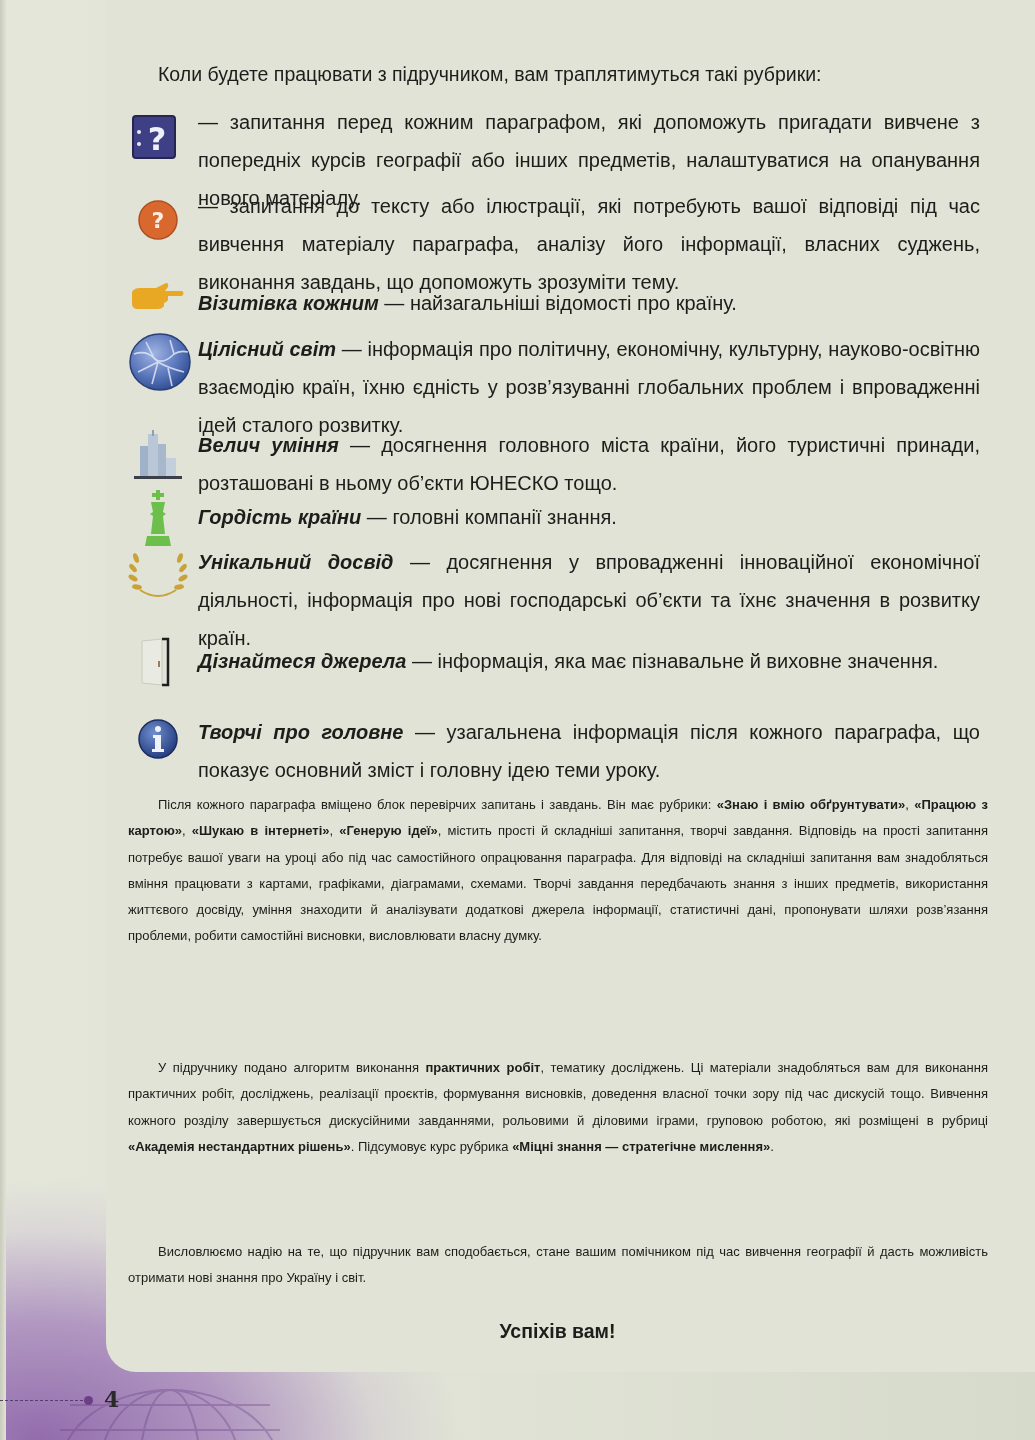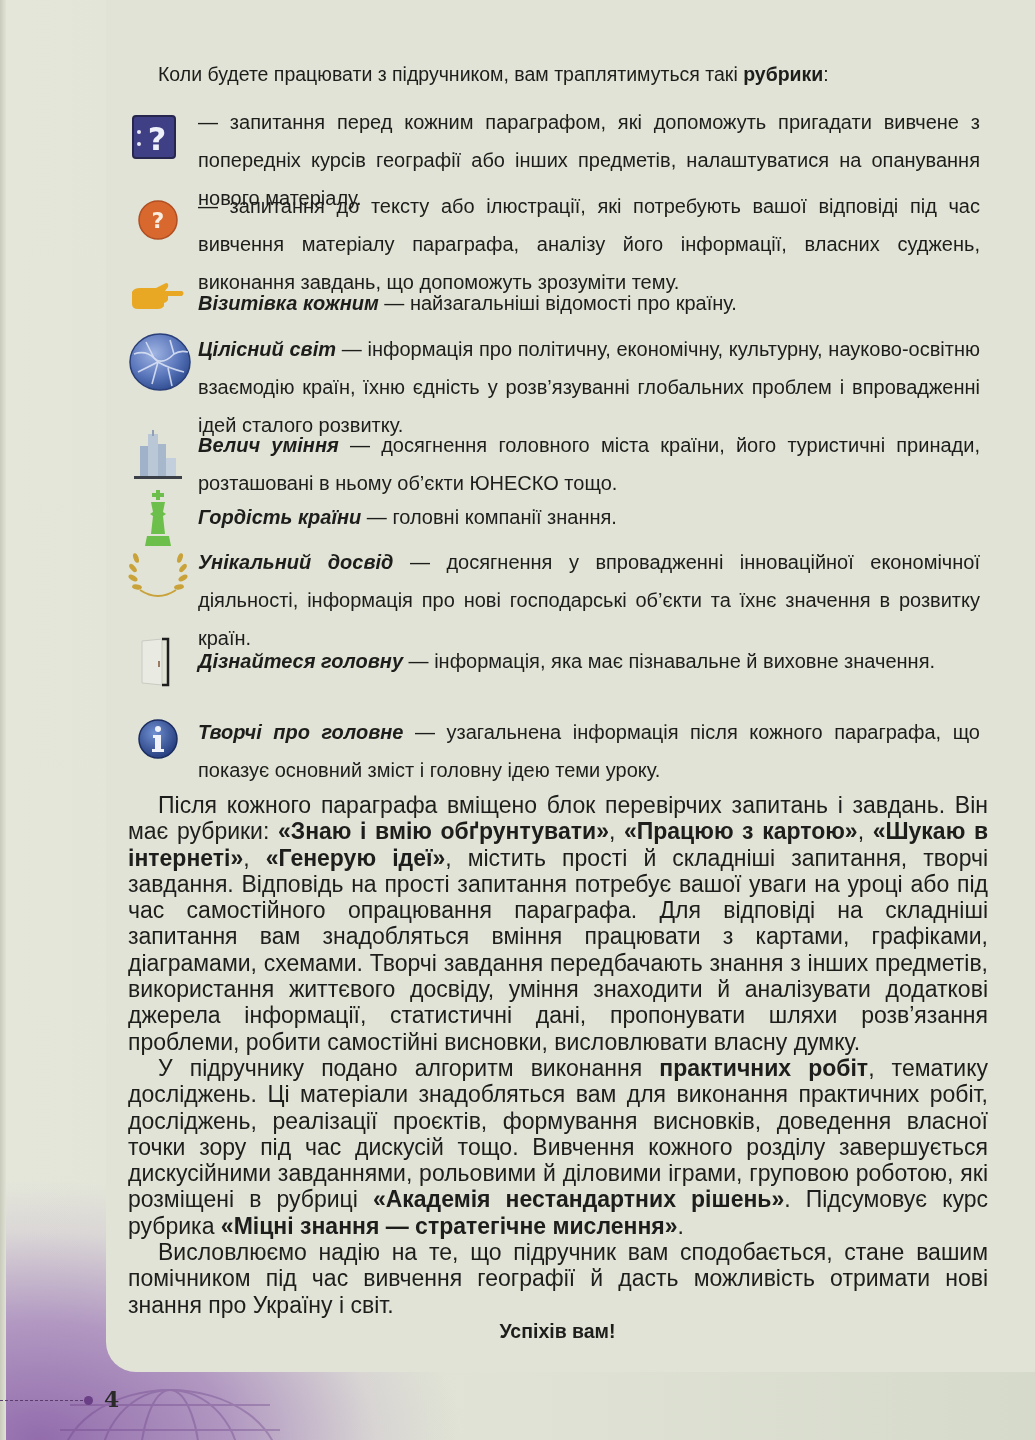--- a/index.html
+++ b/index.html
@@ -23,31 +23,31 @@
     }
     .globe-pattern {
       position:absolute; left:40px; top:1360px; width:260px; height:120px;
       opacity:0.35;
     }
     .content { position: absolute; left: 0; top: 0; width: 1035px; }
     .intro {
       position: absolute; left: 158px; top: 60px; width: 830px;
       font-size: 19.5px; line-height: 28px; white-space: nowrap;
     }
-    .intro b { font-weight: bold; }
+    .intro b { font-weight: normal; }
     .rubric {
       position: absolute; left: 198px; width: 782px;
       font-size: 20px; line-height: 38px;
       text-align: justify;
     }
     .rubric .name { font-weight: bold; font-style: italic; }
     .icon { position: absolute; }
     .para {
       position: absolute; left: 128px; width: 860px;
-      font-size: 23px; line-height: 26.3px; text-align: justify;
+      font-size: 13px; line-height: 26.3px; text-align: justify;
       text-indent: 30px;
     }
     .para b { font-weight: bold; }
     .closing {
       position: absolute; left: 0; width: 1115px; top: 1320px;
       text-align: center; font-weight: bold; font-size: 19.5px;
     }
     .footer-line {
       position:absolute; left:0; top:1400px; width:88px; height:0;
       border-top:1px dashed #5a3d6e;
@@ -171,21 +171,21 @@
   <div class="rubric" style="top:543px">
     <span class="name">Унікальний досвід</span><span> — досягнення у впровадженні інноваційної економічної діяльності, інформація про нові господарські об’єкти та їхнє значення в розвитку країн.</span>
   </div>
 
   <svg class="icon" style="left:138px;top:637px;width:34px;height:50px" viewBox="0 0 34 50">
     <path d="M4 4 L24 2 L24 48 L4 46 Z" fill="#e9ebe3" stroke="#c9cbc2" stroke-width="1"></path>
     <path d="M24 2 L30 2 L30 48 L24 48" fill="none" stroke="#1e1e1e" stroke-width="2.5"></path>
     <rect x="20" y="24" width="2" height="6" fill="#9a7a60"></rect>
   </svg>
   <div class="rubric" style="top:642px">
-    <span class="name">Дізнайтеся головну</span><span> — інформація, яка має пізнавальне й виховне значення.</span>
+    <span class="name">Дізнайтеся джерела</span><span> — інформація, яка має пізнавальне й виховне значення.</span>
   </div>
 
   <svg class="icon" style="left:137px;top:718px;width:42px;height:42px" viewBox="0 0 42 42">
     <defs>
       <radialGradient id="inf" cx="40%" cy="35%" r="70%">
         <stop offset="0%" stop-color="#6f8fd0"></stop>
         <stop offset="100%" stop-color="#22397a"></stop>
       </radialGradient>
     </defs>
     <circle cx="21" cy="21" r="19" fill="url(#inf)" stroke="#1b2c60" stroke-width="1.5"></circle>

